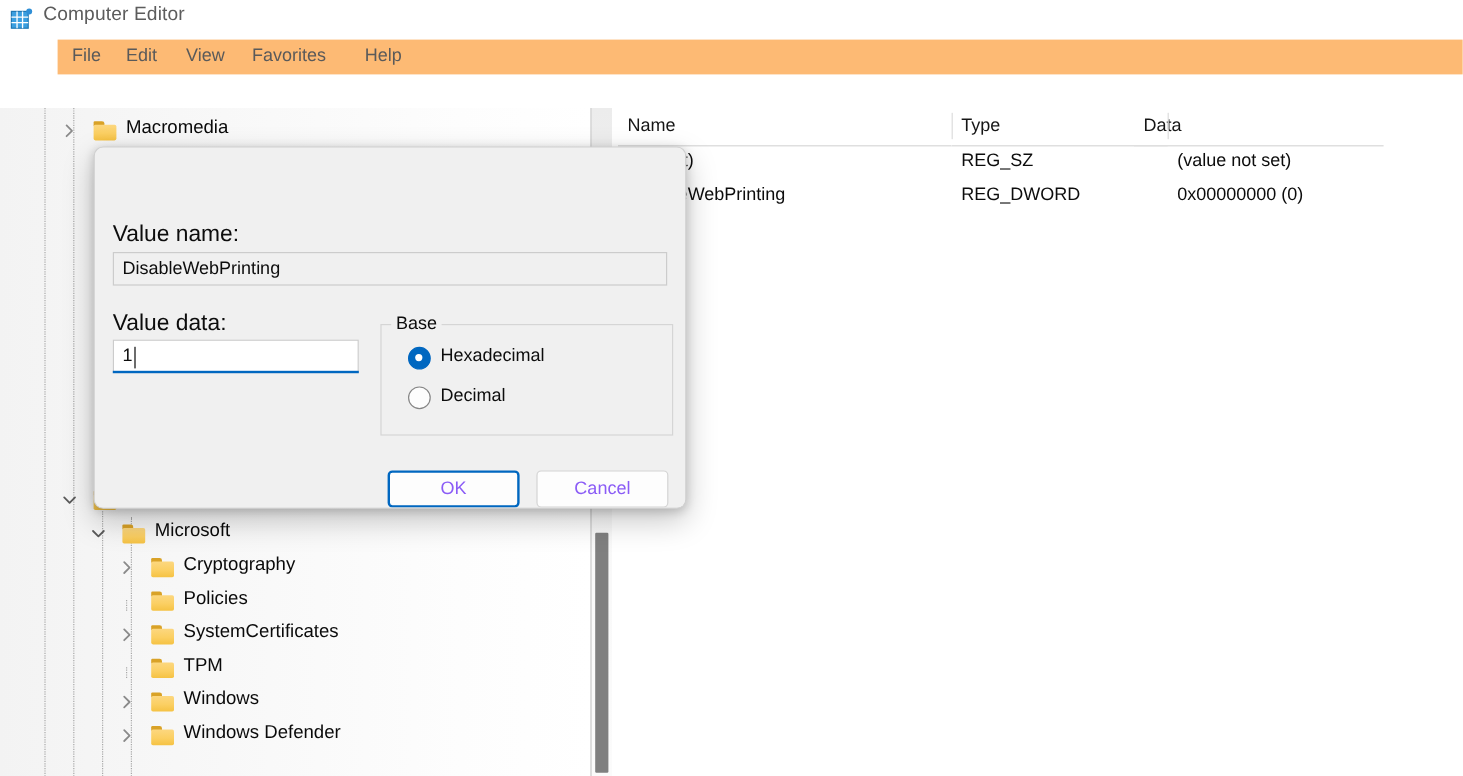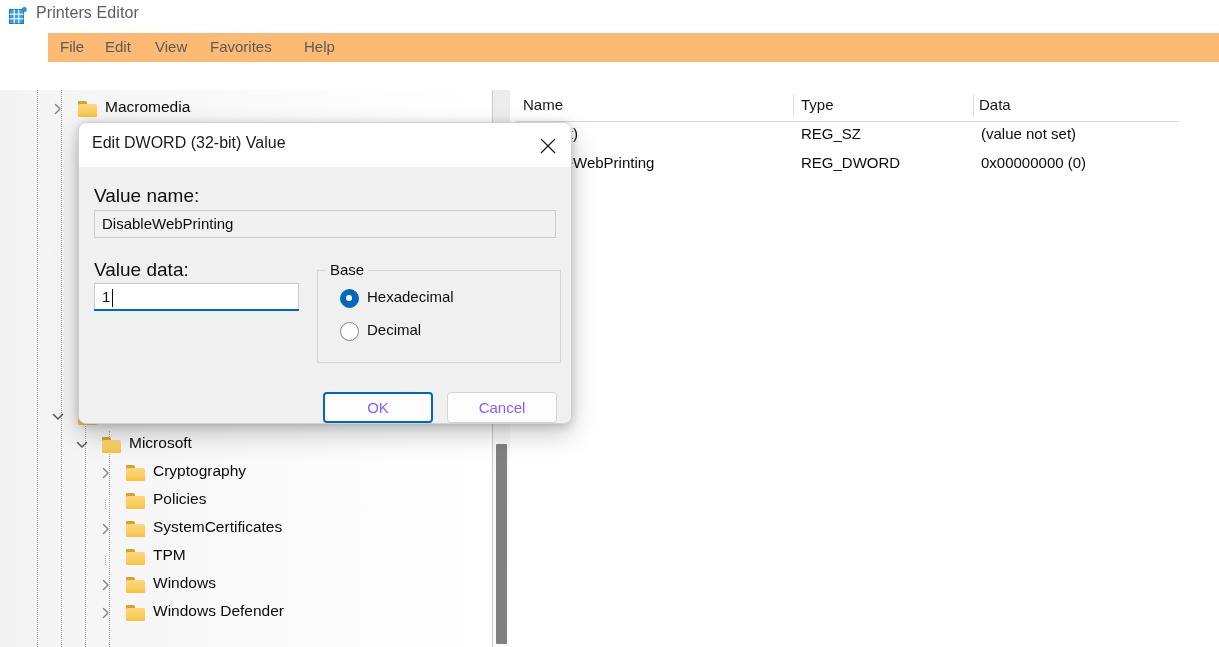--- a/index.html
+++ b/index.html
@@ -228,21 +228,21 @@
       <svg width="20" height="20" viewBox="0 0 20 20">
         <rect x="1.5" y="3.5" width="14" height="14" fill="#3b9fe0"></rect>
         <rect x="1.5" y="3.5" width="14" height="14" fill="none" stroke="#1f78b4" stroke-width="1"></rect>
         <line x1="6.2" y1="3.5" x2="6.2" y2="17.5" stroke="#ffffff" stroke-width="1.1"></line>
         <line x1="10.8" y1="3.5" x2="10.8" y2="17.5" stroke="#ffffff" stroke-width="1.1"></line>
         <line x1="1.5" y1="8.2" x2="15.5" y2="8.2" stroke="#ffffff" stroke-width="1.1"></line>
         <line x1="1.5" y1="12.8" x2="15.5" y2="12.8" stroke="#ffffff" stroke-width="1.1"></line>
         <circle cx="16.3" cy="3.6" r="2.5" fill="#2f8fd6"></circle>
       </svg>
     </div>
-    <div class="title-text">Printers Editor</div>
+    <div class="title-text">Computer Editor</div>
   </div>
 
   <div class="menubar">
     <div class="menu-item" style="left:8px">File</div>
     <div class="menu-item" style="left:53px">Edit</div>
     <div class="menu-item" style="left:103px">View</div>
     <div class="menu-item" style="left:158px">Favorites</div>
     <div class="menu-item" style="left:252px">Help</div>
   </div>
 
@@ -364,50 +364,41 @@
 
   <div class="list-pane">
     <div id="list-headers">
         <div class="col-head" style="left: 0px; width: 278px;">
           <span class="hlabel">Name</span>
         </div>
         <div class="col-head" style="left: 278px; width: 180px;">
           <span class="hlabel">Type</span>
         </div>
         <div class="col-sep" style="left: 278px;"></div>
-        <div class="col-head" style="left: 456px; width: 208px;">
+        <div class="col-head" style="left: 430px; width: 208px;">
           <span class="hlabel">Data</span>
         </div>
         <div class="col-sep" style="left: 458px;"></div>
       </div>
     <div id="list-rows">
         <div class="list-row" style="top: 31px;">
           <span class="cell" style="left:8px">(default)</span>
           <span class="cell" style="left:286px">REG_SZ</span>
           <span class="cell" style="left:466px">(value not set)</span>
         </div>
         <div class="list-row" style="top: 60px;">
           <span class="cell" style="left:8px">DisableWebPrinting</span>
           <span class="cell" style="left:286px">REG_DWORD</span>
           <span class="cell" style="left:466px">0x00000000 (0)</span>
         </div>
       </div>
   </div>
 
   <div class="dialog">
 
-    <div class="dlg-titlebar">
-      <div class="dlg-title">Edit DWORD (32-bit) Value</div>
-      <div class="dlg-close">
-        <svg width="18" height="18" viewBox="0 0 18 18">
-          <line x1="2" y1="2" x2="16" y2="16" stroke="#1a1a1a" stroke-width="1.3"></line>
-          <line x1="16" y1="2" x2="2" y2="16" stroke="#1a1a1a" stroke-width="1.3"></line>
-        </svg>
-      </div>
-    </div>
 
     <div class="dlg-body">
 
       <div class="fld-label" style="left:15px; top:18px">Value name:</div>
       <div class="txtbox readonlyish" style="left:15px; top:43px; width:462px; height:28px">
         <div class="tval">DisableWebPrinting</div>
       </div>
 
       <div class="fld-label" style="left:15px; top:92px">Value data:</div>
       <div class="txtbox focused" style="left:15px; top:116px; width:205px; height:28px">

